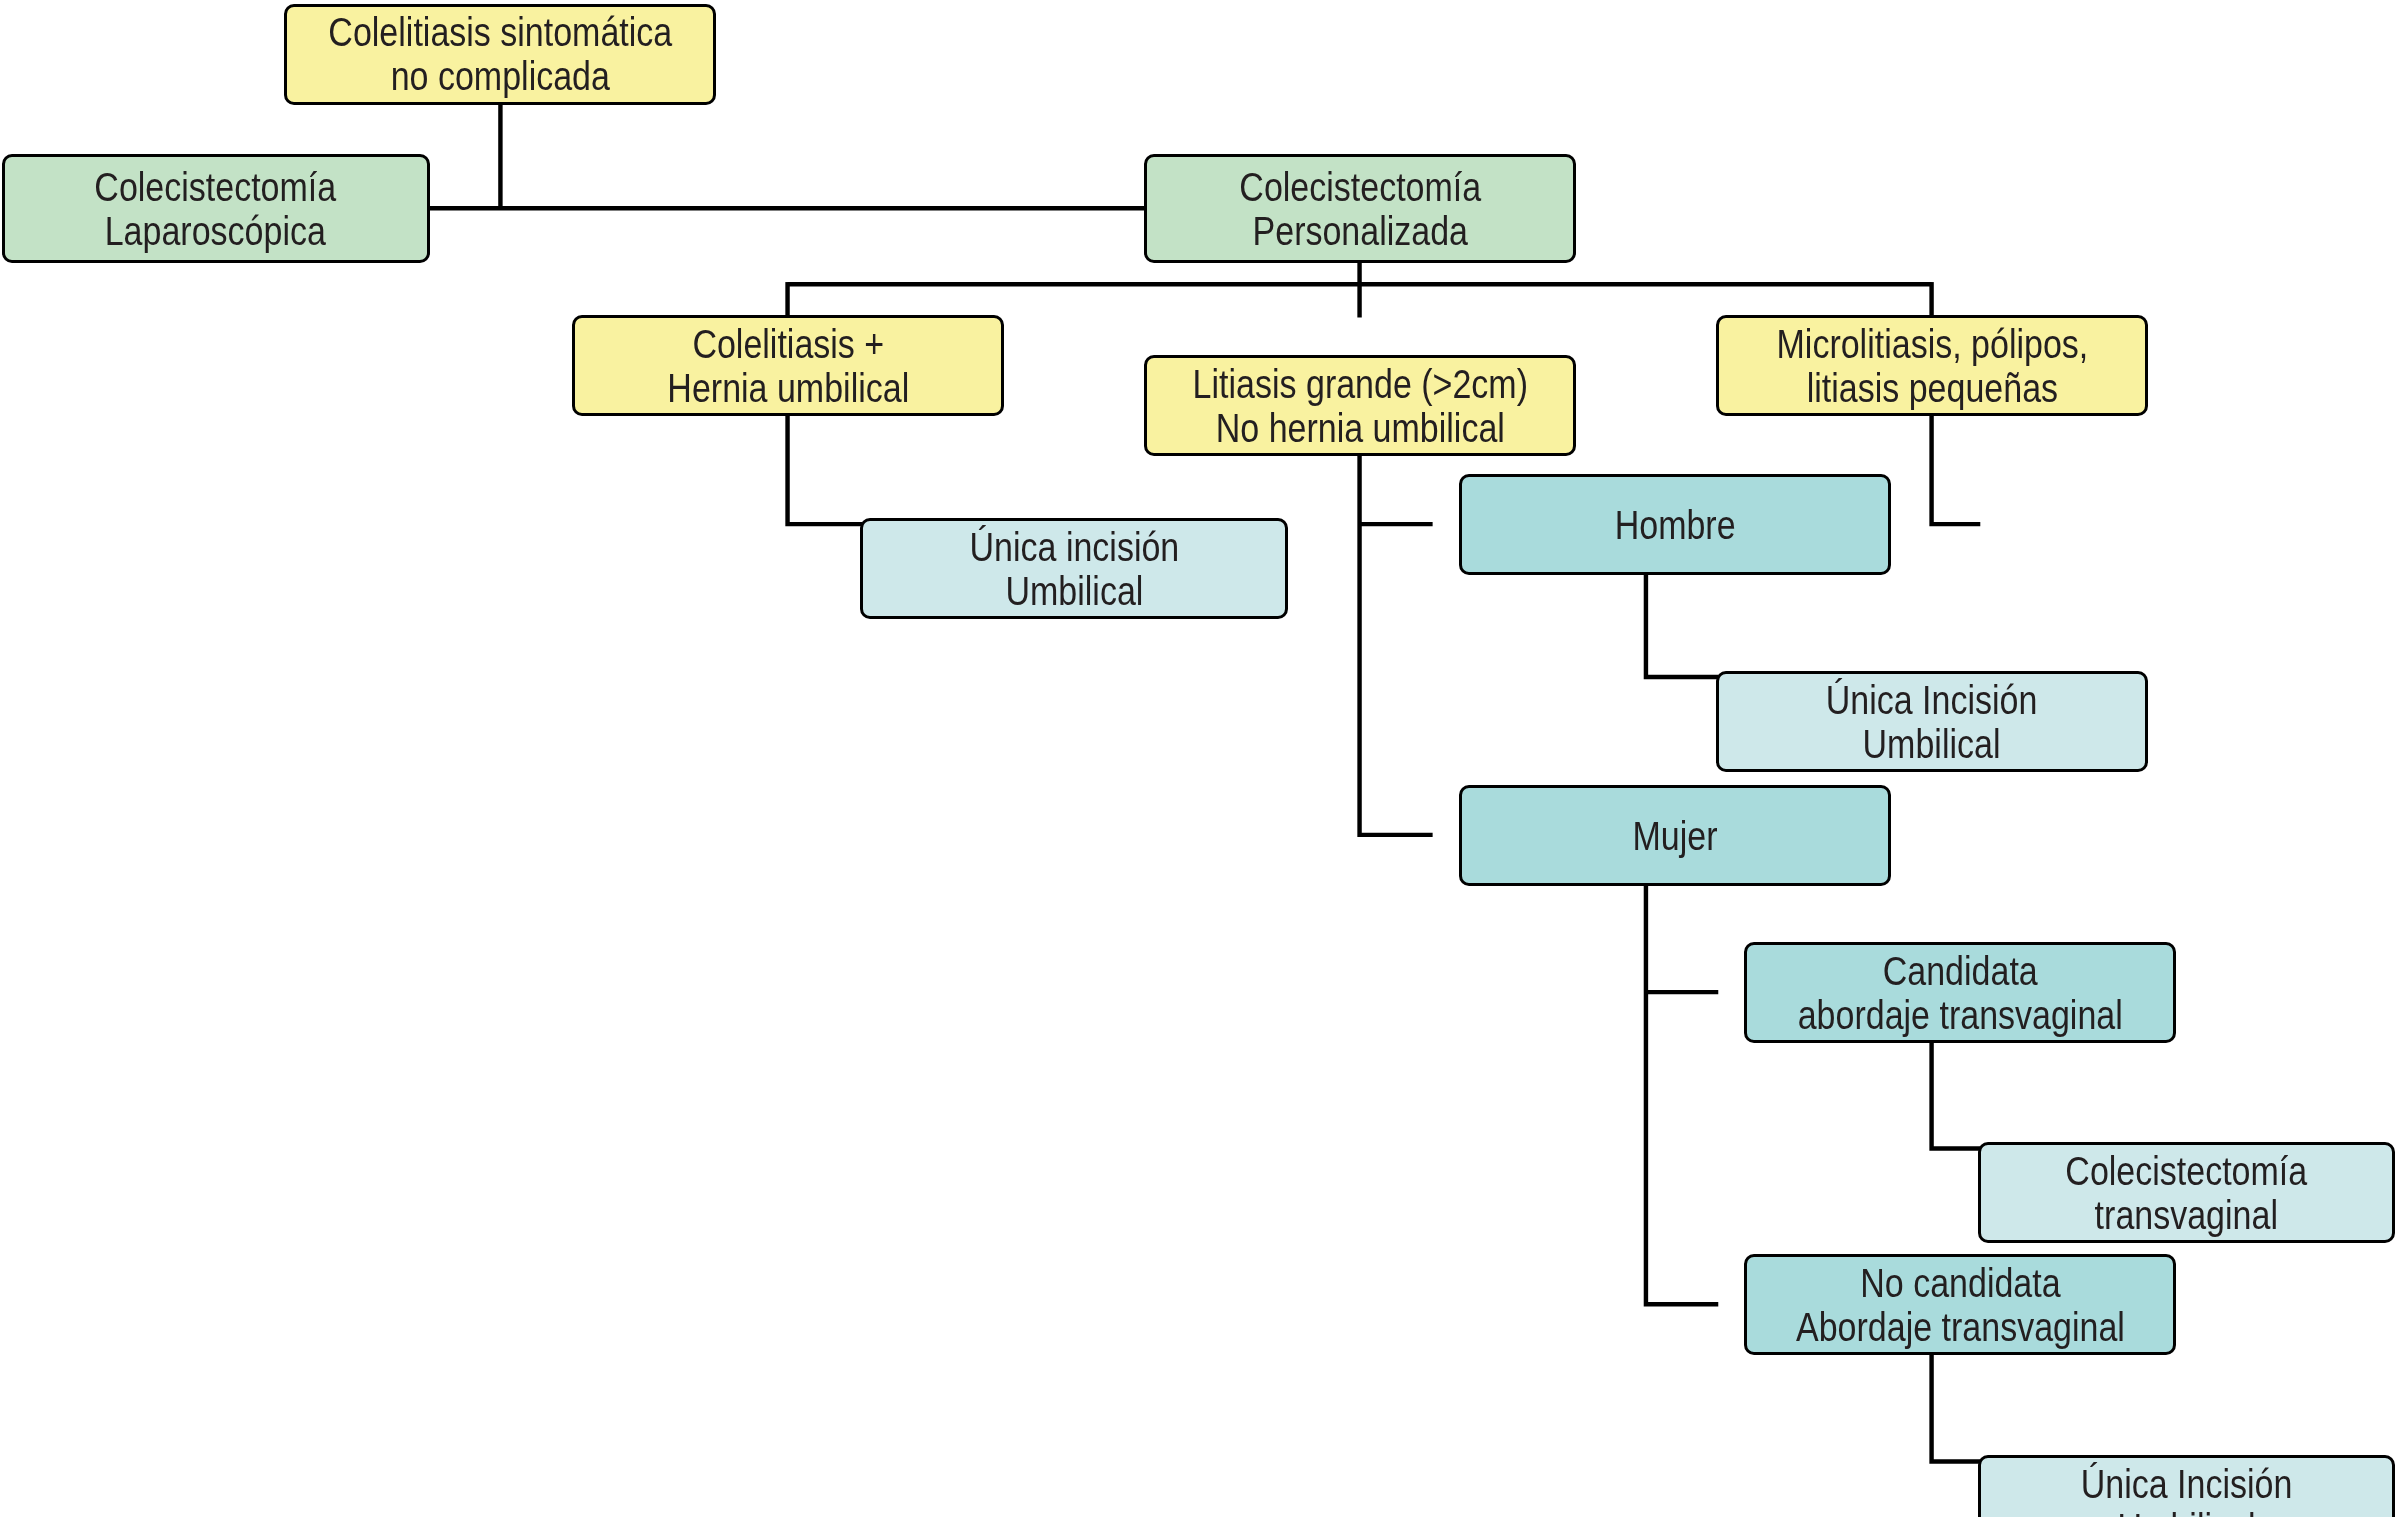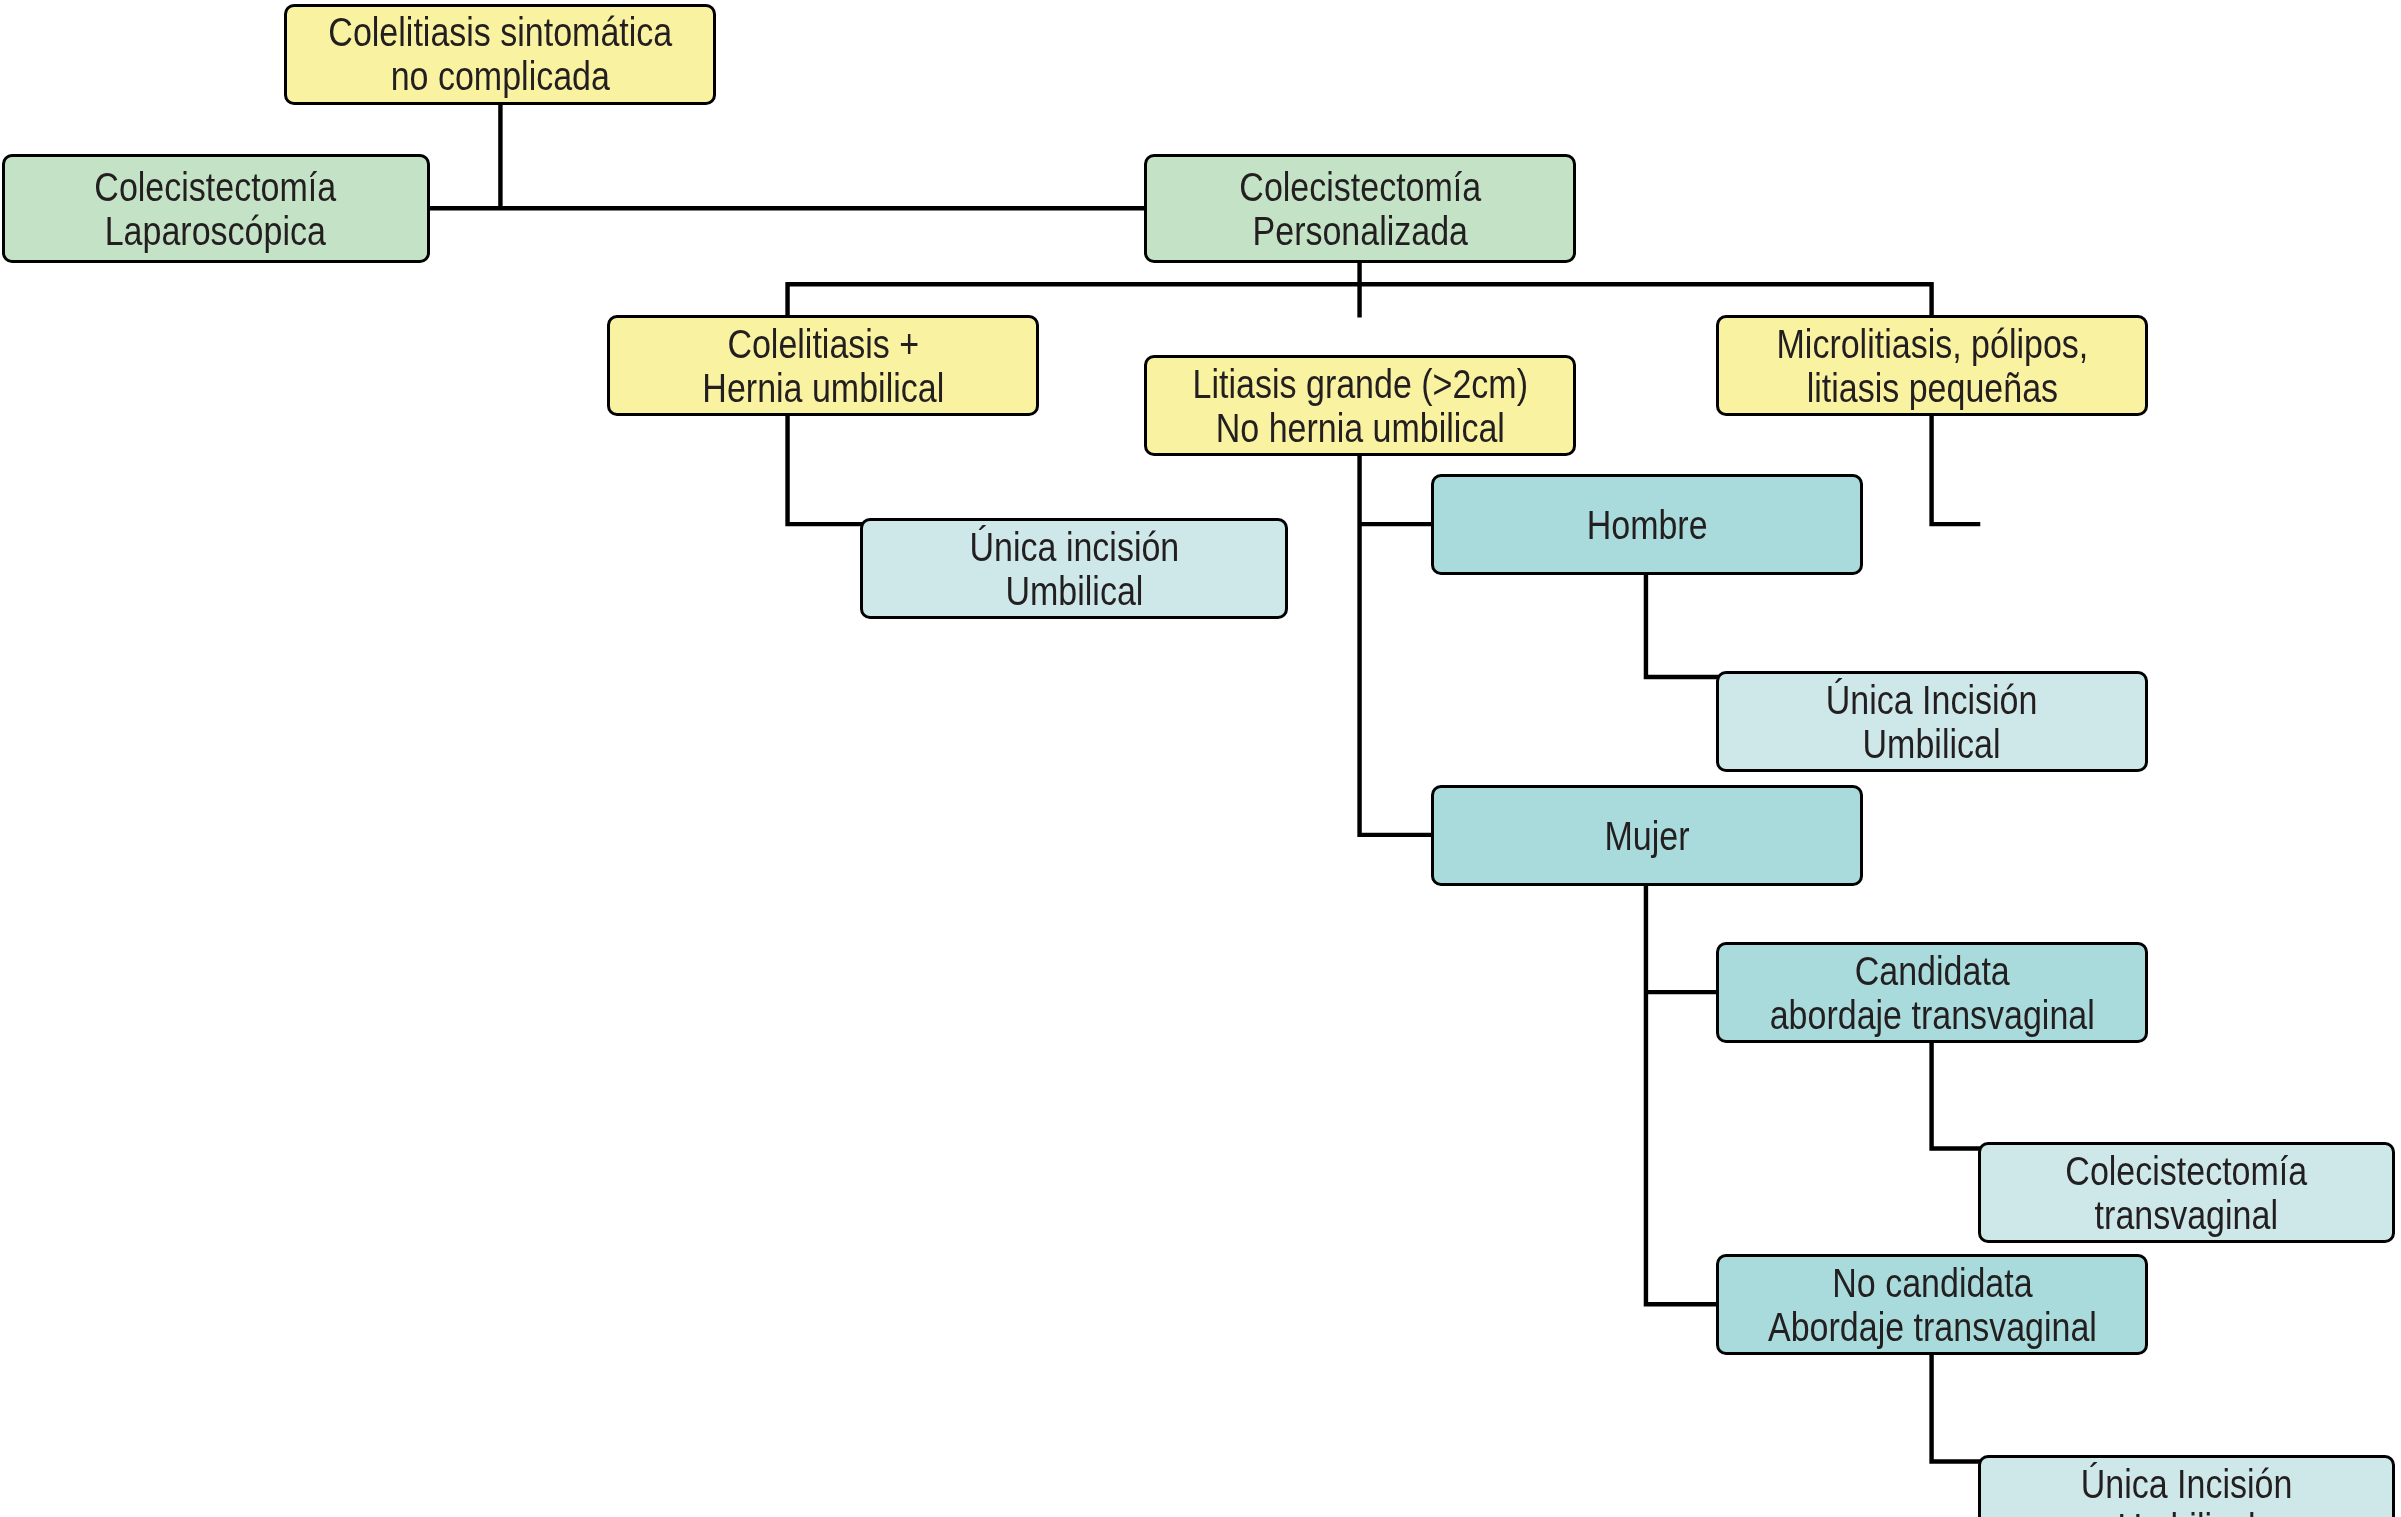--- a/index.html
+++ b/index.html
@@ -43,28 +43,28 @@
     color: var(--text, #231f20);
     font-size: 40px;
     line-height: 44px;
   }
   .node .lbl {
     white-space: pre;
     transform: scaleX(0.85);
   }
   .fill-condition { background: var(--condition_fill, #f9f2a0); }
   .fill-strategy  { background: var(--strategy_fill,  #c3e2c6); }
-  .fill-decision  { background: var(--decision_fill,  #a9dbdc); }
+  .fill-decision  { background: var(--decision_fill,  #a9dbdc); margin-left: 28px; }
   .fill-outcome   { background: var(--outcome_fill,   #cee8ea); margin-top: 44px; }
 
   
   #n-root          { left: 284px;  top: 3.7px;    width: 432px; height: 101px; }
   #n-laparoscopica { left: 1.5px;    top: 154px;  width: 428px; height: 109px; }
   #n-personalizada { left: 1144px; top: 154px;  width: 432px; height: 109px; }
-  #n-hernia        { left: 572px;  top: 315px;  width: 432px; height: 101px; margin-left: 35px; }
+  #n-hernia        { left: 572px;  top: 315px;  width: 432px; height: 101px; }
   #n-litiasis      { left: 1144px; top: 315px;  width: 432px; height: 101px; margin-top: 40px; }
   #n-microlitiasis { left: 1716px; top: 315px;  width: 432px; height: 101px; }
   #n-unica1        { left: 860px; top: 474px;  width: 428px; height: 101px; }
   #n-hombre        { left: 1431px; top: 474px;  width: 432px; height: 101px; }
   #n-minilap       { left: 1978px; top: 474px;  width: 417px; height: 101px; }
   #n-unica2        { left: 1716px; top: 627px;  width: 432px; height: 101px; }
   #n-mujer         { left: 1431px; top: 785px; width: 432px; height: 101px; }
   #n-candidata     { left: 1716px; top: 942px; width: 432px; height: 101px; }
   #n-colectrans    { left: 1978px; top: 1098px; width: 417px; height: 101px; }
   #n-nocandidata   { left: 1716px; top: 1254px; width: 432px; height: 101px; }

